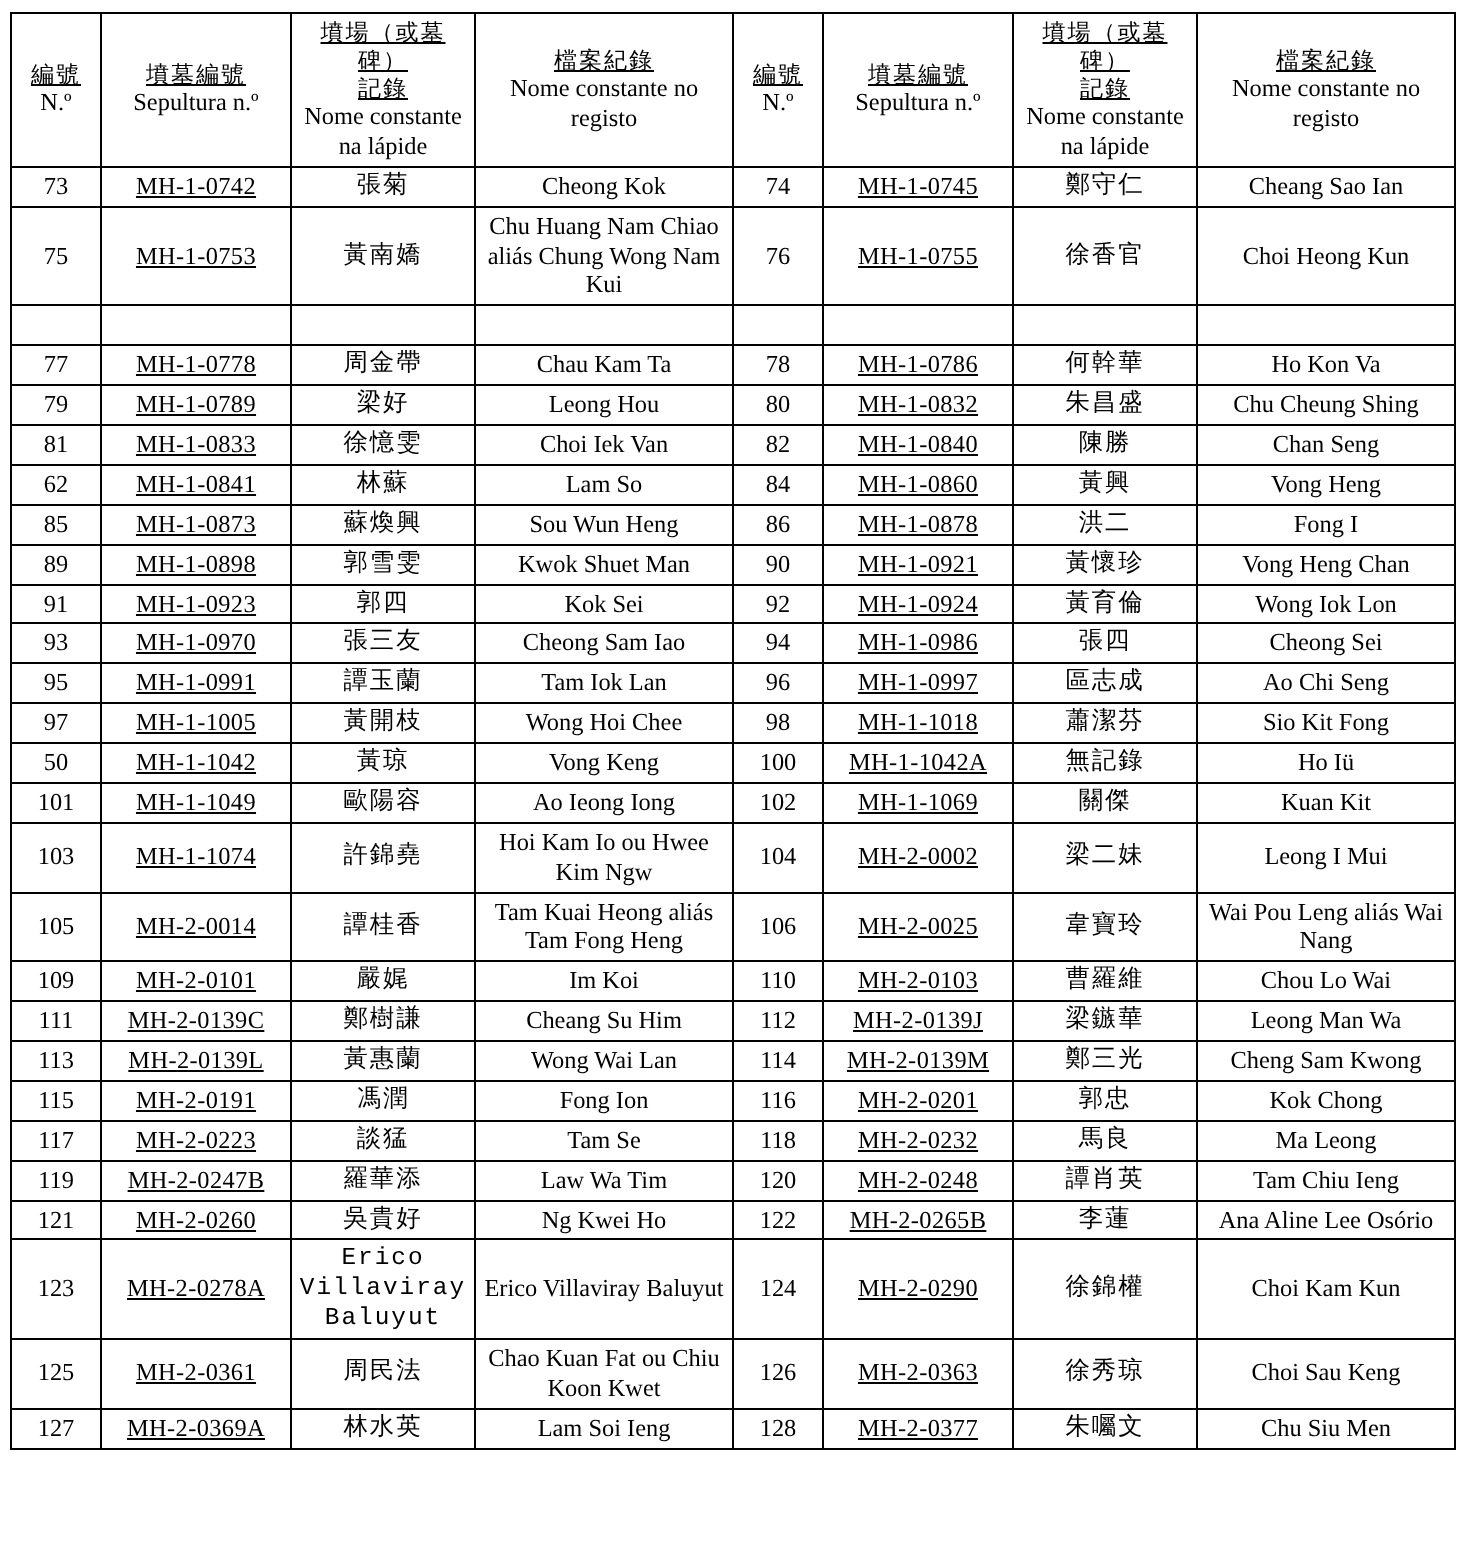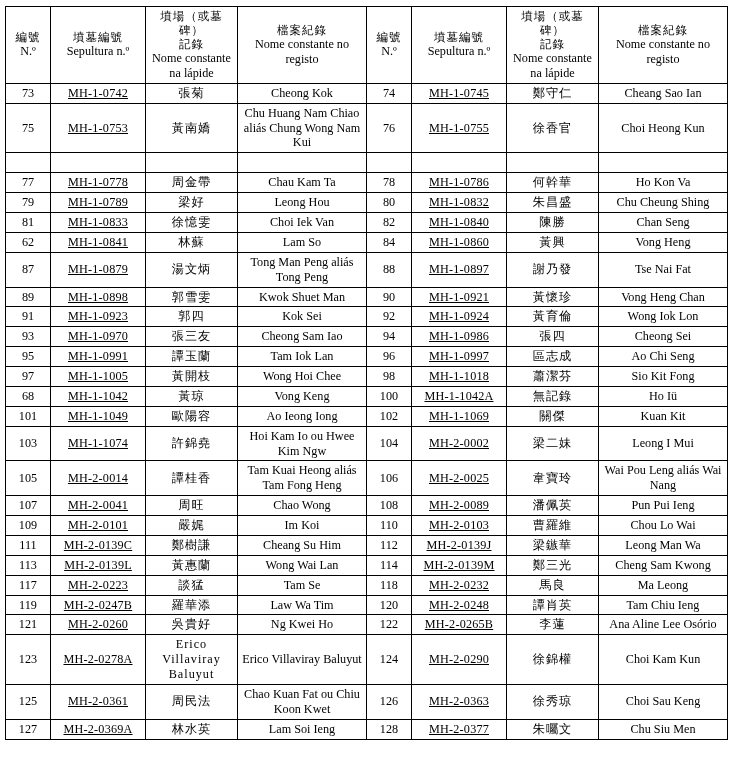--- a/index.html
+++ b/index.html
@@ -42,28 +42,29 @@
     padding-top: 3px;
     padding-bottom: 3px;
     font-size: 12.2px;
     line-height: 1.3;
   }
   .hdr-line-cjk {
     display: block;
     font-family: "DejaVu Sans", sans-serif;
     font-size: 11.5px;
     letter-spacing: 1px;
+    text-decoration: underline;
   }
   .hdr-line-pt {
     display: block;
     font-family: "Liberation Serif", "DejaVu Serif", serif;
     font-size: 12.2px;
   }
   .cjk {
-    font-family: Liberation Serif, serif;
+    font-family: Liberation Mono, monospace;
     font-size: 12.5px;
     letter-spacing: 1px;
   }
   td.num-cell { font-size: 12.2px; }
   td.sep-cell { font-size: 12.2px; letter-spacing: 0.2px; text-decoration: underline; }
   td.reg-cell { font-size: 12.2px; margin-left: 16px; }
   td.empty-cell { height: 15px; }
 </style>
 </head>
 <body>
@@ -188,28 +189,28 @@
           <td class="num-cell">62</td>
           <td class="sep-cell">MH-1-0841</td>
           <td class="cjk">林蘇</td>
           <td class="reg-cell">Lam So</td>
           <td class="num-cell">84</td>
           <td class="sep-cell">MH-1-0860</td>
           <td class="cjk">黃興</td>
           <td class="reg-cell">Vong Heng</td>
         </tr>
         <tr>
-          <td class="num-cell">87</td>
-          <td class="sep-cell">MH-1-0879</td>
-          <td class="cjk">湯文炳</td>
-          <td class="reg-cell">Tong Man Peng aliás Tong Peng</td>
-          <td class="num-cell">88</td>
-          <td class="sep-cell">MH-1-0897</td>
-          <td class="cjk">謝乃發</td>
-          <td class="reg-cell">Tse Nai Fat</td>
+          <td class="num-cell">85</td>
+          <td class="sep-cell">MH-1-0873</td>
+          <td class="cjk">蘇煥興</td>
+          <td class="reg-cell">Sou Wun Heng</td>
+          <td class="num-cell">86</td>
+          <td class="sep-cell">MH-1-0878</td>
+          <td class="cjk">洪二</td>
+          <td class="reg-cell">Fong I</td>
         </tr>
         <tr>
           <td class="num-cell">89</td>
           <td class="sep-cell">MH-1-0898</td>
           <td class="cjk">郭雪雯</td>
           <td class="reg-cell">Kwok Shuet Man</td>
           <td class="num-cell">90</td>
           <td class="sep-cell">MH-1-0921</td>
           <td class="cjk">黃懷珍</td>
           <td class="reg-cell">Vong Heng Chan</td>
@@ -248,21 +249,21 @@
           <td class="num-cell">97</td>
           <td class="sep-cell">MH-1-1005</td>
           <td class="cjk">黃開枝</td>
           <td class="reg-cell">Wong Hoi Chee</td>
           <td class="num-cell">98</td>
           <td class="sep-cell">MH-1-1018</td>
           <td class="cjk">蕭潔芬</td>
           <td class="reg-cell">Sio Kit Fong</td>
         </tr>
         <tr>
-          <td class="num-cell">68</td>
+          <td class="num-cell">50</td>
           <td class="sep-cell">MH-1-1042</td>
           <td class="cjk">黃琼</td>
           <td class="reg-cell">Vong Keng</td>
           <td class="num-cell">100</td>
           <td class="sep-cell">MH-1-1042A</td>
           <td class="cjk">無記錄</td>
           <td class="reg-cell">Ho Iü</td>
         </tr>
         <tr>
           <td class="num-cell">101</td>
@@ -288,30 +289,20 @@
           <td class="num-cell">105</td>
           <td class="sep-cell">MH-2-0014</td>
           <td class="cjk">譚桂香</td>
           <td class="reg-cell">Tam Kuai Heong aliás Tam Fong Heng</td>
           <td class="num-cell">106</td>
           <td class="sep-cell">MH-2-0025</td>
           <td class="cjk">韋寶玲</td>
           <td class="reg-cell">Wai Pou Leng aliás Wai Nang</td>
         </tr>
         <tr>
-          <td class="num-cell">107</td>
-          <td class="sep-cell">MH-2-0041</td>
-          <td class="cjk">周旺</td>
-          <td class="reg-cell">Chao Wong</td>
-          <td class="num-cell">108</td>
-          <td class="sep-cell">MH-2-0089</td>
-          <td class="cjk">潘佩英</td>
-          <td class="reg-cell">Pun Pui Ieng</td>
-        </tr>
-        <tr>
           <td class="num-cell">109</td>
           <td class="sep-cell">MH-2-0101</td>
           <td class="cjk">嚴娓</td>
           <td class="reg-cell">Im Koi</td>
           <td class="num-cell">110</td>
           <td class="sep-cell">MH-2-0103</td>
           <td class="cjk">曹羅維</td>
           <td class="reg-cell">Chou Lo Wai</td>
         </tr>
         <tr>
@@ -328,20 +319,30 @@
           <td class="num-cell">113</td>
           <td class="sep-cell">MH-2-0139L</td>
           <td class="cjk">黃惠蘭</td>
           <td class="reg-cell">Wong Wai Lan</td>
           <td class="num-cell">114</td>
           <td class="sep-cell">MH-2-0139M</td>
           <td class="cjk">鄭三光</td>
           <td class="reg-cell">Cheng Sam Kwong</td>
         </tr>
         <tr>
+          <td class="num-cell">115</td>
+          <td class="sep-cell">MH-2-0191</td>
+          <td class="cjk">馮潤</td>
+          <td class="reg-cell">Fong Ion</td>
+          <td class="num-cell">116</td>
+          <td class="sep-cell">MH-2-0201</td>
+          <td class="cjk">郭忠</td>
+          <td class="reg-cell">Kok Chong</td>
+        </tr>
+        <tr>
           <td class="num-cell">117</td>
           <td class="sep-cell">MH-2-0223</td>
           <td class="cjk">談猛</td>
           <td class="reg-cell">Tam Se</td>
           <td class="num-cell">118</td>
           <td class="sep-cell">MH-2-0232</td>
           <td class="cjk">馬良</td>
           <td class="reg-cell">Ma Leong</td>
         </tr>
         <tr>

